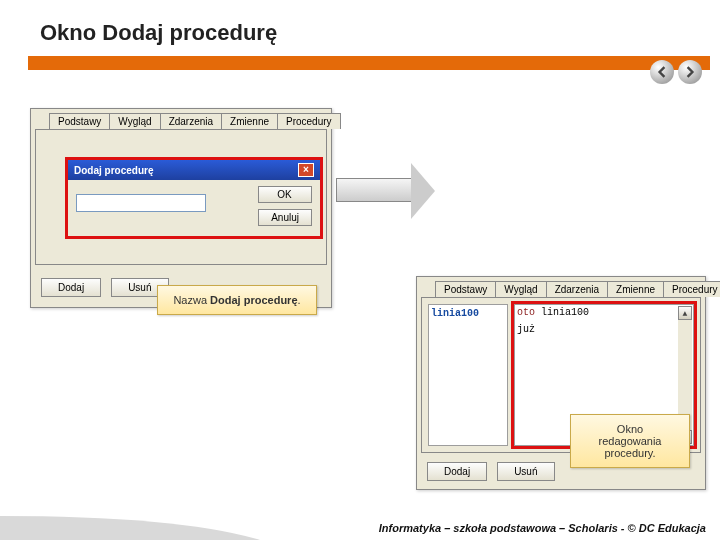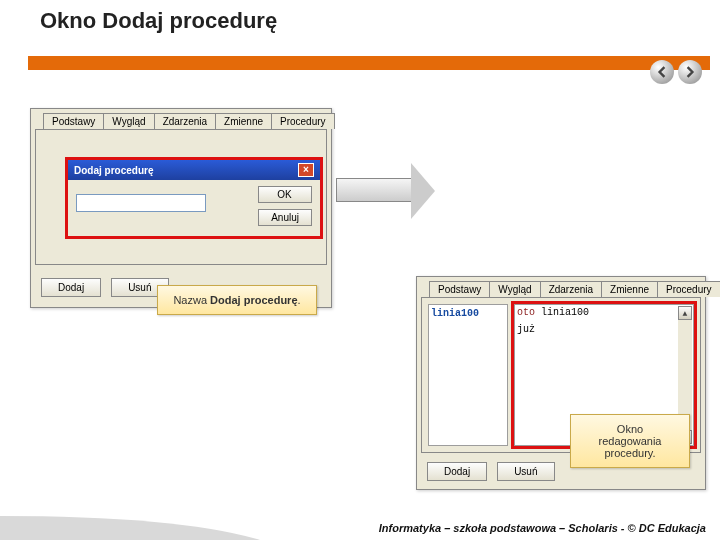--- a/index.html
+++ b/index.html
@@ -9,21 +9,21 @@
     height: 540px;
     background: #fff;
     font-family: Tahoma, Arial, sans-serif;
     font-size: 11px;
     color: #000;
     position: relative;
     overflow: hidden;
   }
   .slide-title {
     position: absolute;
-    top: 8px; left: 40px;
+    top: 20px; left: 40px;
     font-size: 22px;
     font-weight: bold;
     color: #222;
   }
   .orange-bar {
     position: absolute;
     top: 56px; left: 28px; right: 10px; height: 14px;
     background: #e46a09;
   }
   .nav-orbs {
@@ -38,21 +38,21 @@
   }
   .orb svg { width: 12px; height: 12px; }
   .win {
     position: absolute;
     background: #ece9d8;
     border: 1px solid #888;
     box-shadow: 1px 1px 3px rgba(0,0,0,.2);
   }
   .tabs {
     display: flex;
-    padding: 4px 4px 0 12px;
+    padding: 4px 4px 0 18px;
     background: #ece9d8;
     align-items: center;
   }
   .tab {
     border: 1px solid #888;
     border-bottom: none;
     padding: 2px 8px;
     font-size: 10px;
     background: #ece9d8;
     margin-right: -1px;

